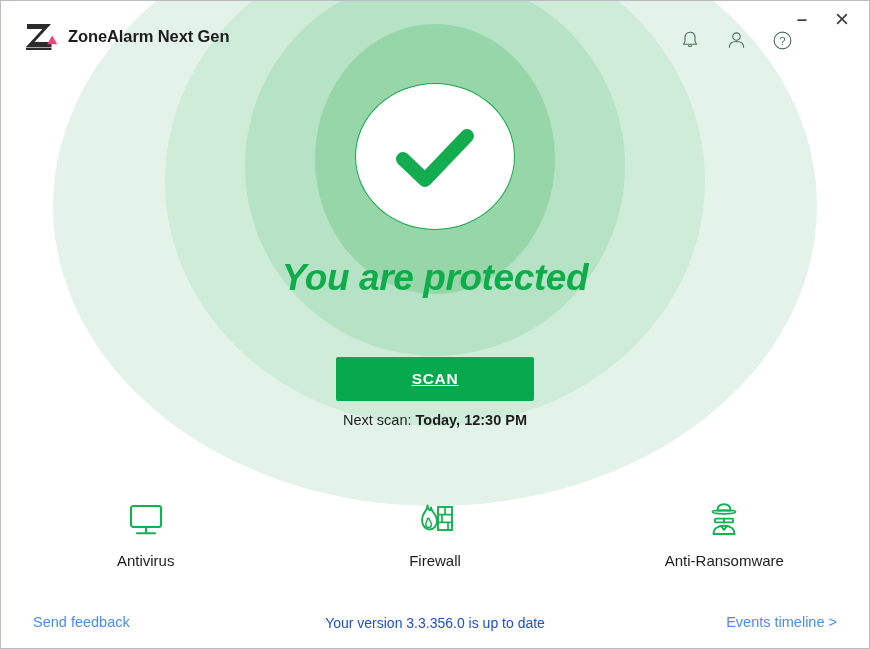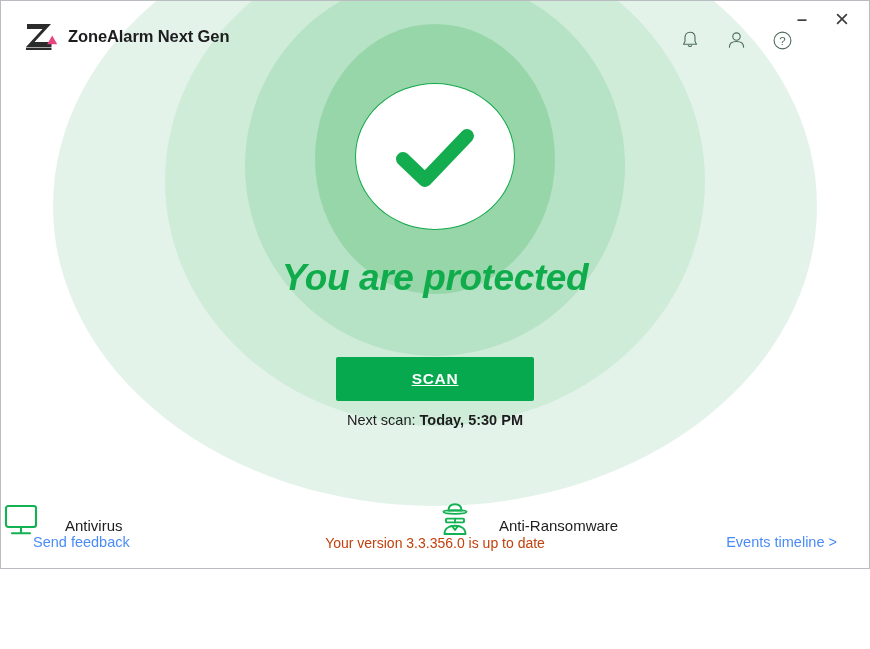--- a/index.html
+++ b/index.html
@@ -12,21 +12,21 @@
     width: 870px;
     height: 649px;
     overflow: hidden;
     font-family: "Liberation Sans", sans-serif;
     -webkit-font-smoothing: antialiased;
   }
 
   .window {
     position: relative;
     width: 870px;
-    height: 569px;
+    height: 649px;
     box-sizing: border-box;
     border: 1px solid #b9bcc0;
     background: #ffffff;
     overflow: hidden;
   }
 
   
   .rings {
     position: absolute;
     left: 0; top: 0;
@@ -181,24 +181,23 @@
     position: absolute;
     left: 0;
     top: 498px;
     width: 868px;
     display: flex;
     z-index: 4;
   }
   .feature {
     flex: 1 1 0;
     display: flex;
-    flex-direction: row;
-    align-items: center;
-    cursor: pointer;
-    gap: 24px;
+    flex-direction: column;
+    align-items: center;
+    cursor: pointer;
   }
   .feature-icon {
     height: 42px;
     display: flex;
     align-items: center;
     justify-content: center;
     color: #12b152;
   }
   .feature-icon svg { display: block; }
   .feature-label {
@@ -225,21 +224,21 @@
     cursor: pointer;
     text-decoration: none;
   }
   .footer-center {
     position: absolute;
     left: 0;
     top: 19px;
     width: 868px;
     text-align: center;
     font-size: 14px;
-    color: #c2410c;
+    color: #1d4ed8;
   }
   .footer-right {
     position: absolute;
     right: 32px;
     top: 18px;
     font-size: 14.5px;
     color: #4a8cf7;
     cursor: pointer;
     text-decoration: none;
   }
@@ -309,36 +308,47 @@
         <path d="M14 39 L36 60 L78 16" fill="none" stroke="#13ad4f" stroke-width="14" stroke-linecap="round" stroke-linejoin="round"></path>
       </svg>
     </div>
 
     <div class="status-text">You are protected</div>
 
     <button class="scan-btn">SCAN</button>
 
     <div class="next-scan">
       <span>Next scan:</span>
-      <b>Today, 5:30 PM</b>
+      <b>Today, 12:30 PM</b>
     </div>
   </div>
 
   <div class="features">
 
     <div class="feature">
       <div class="feature-icon">
         <svg width="40" height="36" viewBox="0 0 40 36" aria-hidden="true">
           <rect x="5" y="4" width="30" height="21" rx="2.2" fill="none" stroke="#12b152" stroke-width="2.1"></rect>
           <path d="M20 25 V30 M11 31.2 H29" fill="none" stroke="#12b152" stroke-width="2.1" stroke-linecap="round"></path>
         </svg>
       </div>
       <div class="feature-label">Antivirus</div>
     </div>
 
+    <div class="feature">
+      <div class="feature-icon">
+        <svg width="42" height="36" viewBox="0 0 42 36" aria-hidden="true">
+          <path d="M13.5 3.5 C13.5 9 8 10.5 8 17.5 C8 23 11 27.5 15.5 27.5 C20 27.5 23 23.5 23 18.5 C23 12 18 11 17 5.5 C16.3 8.5 14.6 9.8 13.5 3.5 Z" fill="none" stroke="#12b152" stroke-width="1.9" stroke-linejoin="round"></path>
+          <path d="M13.5 16.5 C13.5 19 11.8 20 11.8 22.4 C11.8 24.3 13 25.6 14.6 25.6 C16.2 25.6 17.4 24.2 17.4 22.4 C17.4 19.6 15.4 19 14.8 16.2 Z" fill="none" stroke="#12b152" stroke-width="1.5" stroke-linejoin="round"></path>
+          <rect x="24" y="5" width="14" height="23" fill="none" stroke="#12b152" stroke-width="1.9"></rect>
+          <path d="M24 12.7 H38 M24 20.4 H38 M31 5 V12.7 M28 12.7 V20.4 M34 20.4 V28" fill="none" stroke="#12b152" stroke-width="1.7"></path>
+        </svg>
+      </div>
+      <div class="feature-label">Firewall</div>
+    </div>
 
 
     <div class="feature">
       <div class="feature-icon">
         <svg width="40" height="38" viewBox="0 0 40 38" aria-hidden="true">
           <g fill="none" stroke="#12b152" stroke-width="1.9" stroke-linejoin="round" stroke-linecap="round">
             <path d="M13.5 9.5 C13.5 5.5 16 3.2 20 3.2 C24 3.2 26.5 5.5 26.5 9.5 Z"></path>
             <path d="M8.5 10.8 C8.5 9.4 13 9.4 20 9.4 C27 9.4 31.5 9.4 31.5 10.8 C31.5 12.4 26.6 12.9 20 12.9 C13.4 12.9 8.5 12.4 8.5 10.8 Z"></path>
             <path d="M12 17.6 H28 C28.6 17.6 29 18 29 18.6 V20.4 C29 21 28.6 21.4 28 21.4 H12 C11.4 21.4 11 21 11 20.4 V18.6 C11 18 11.4 17.6 12 17.6 Z"></path>
             <path d="M20 17.6 V21.4"></path>

